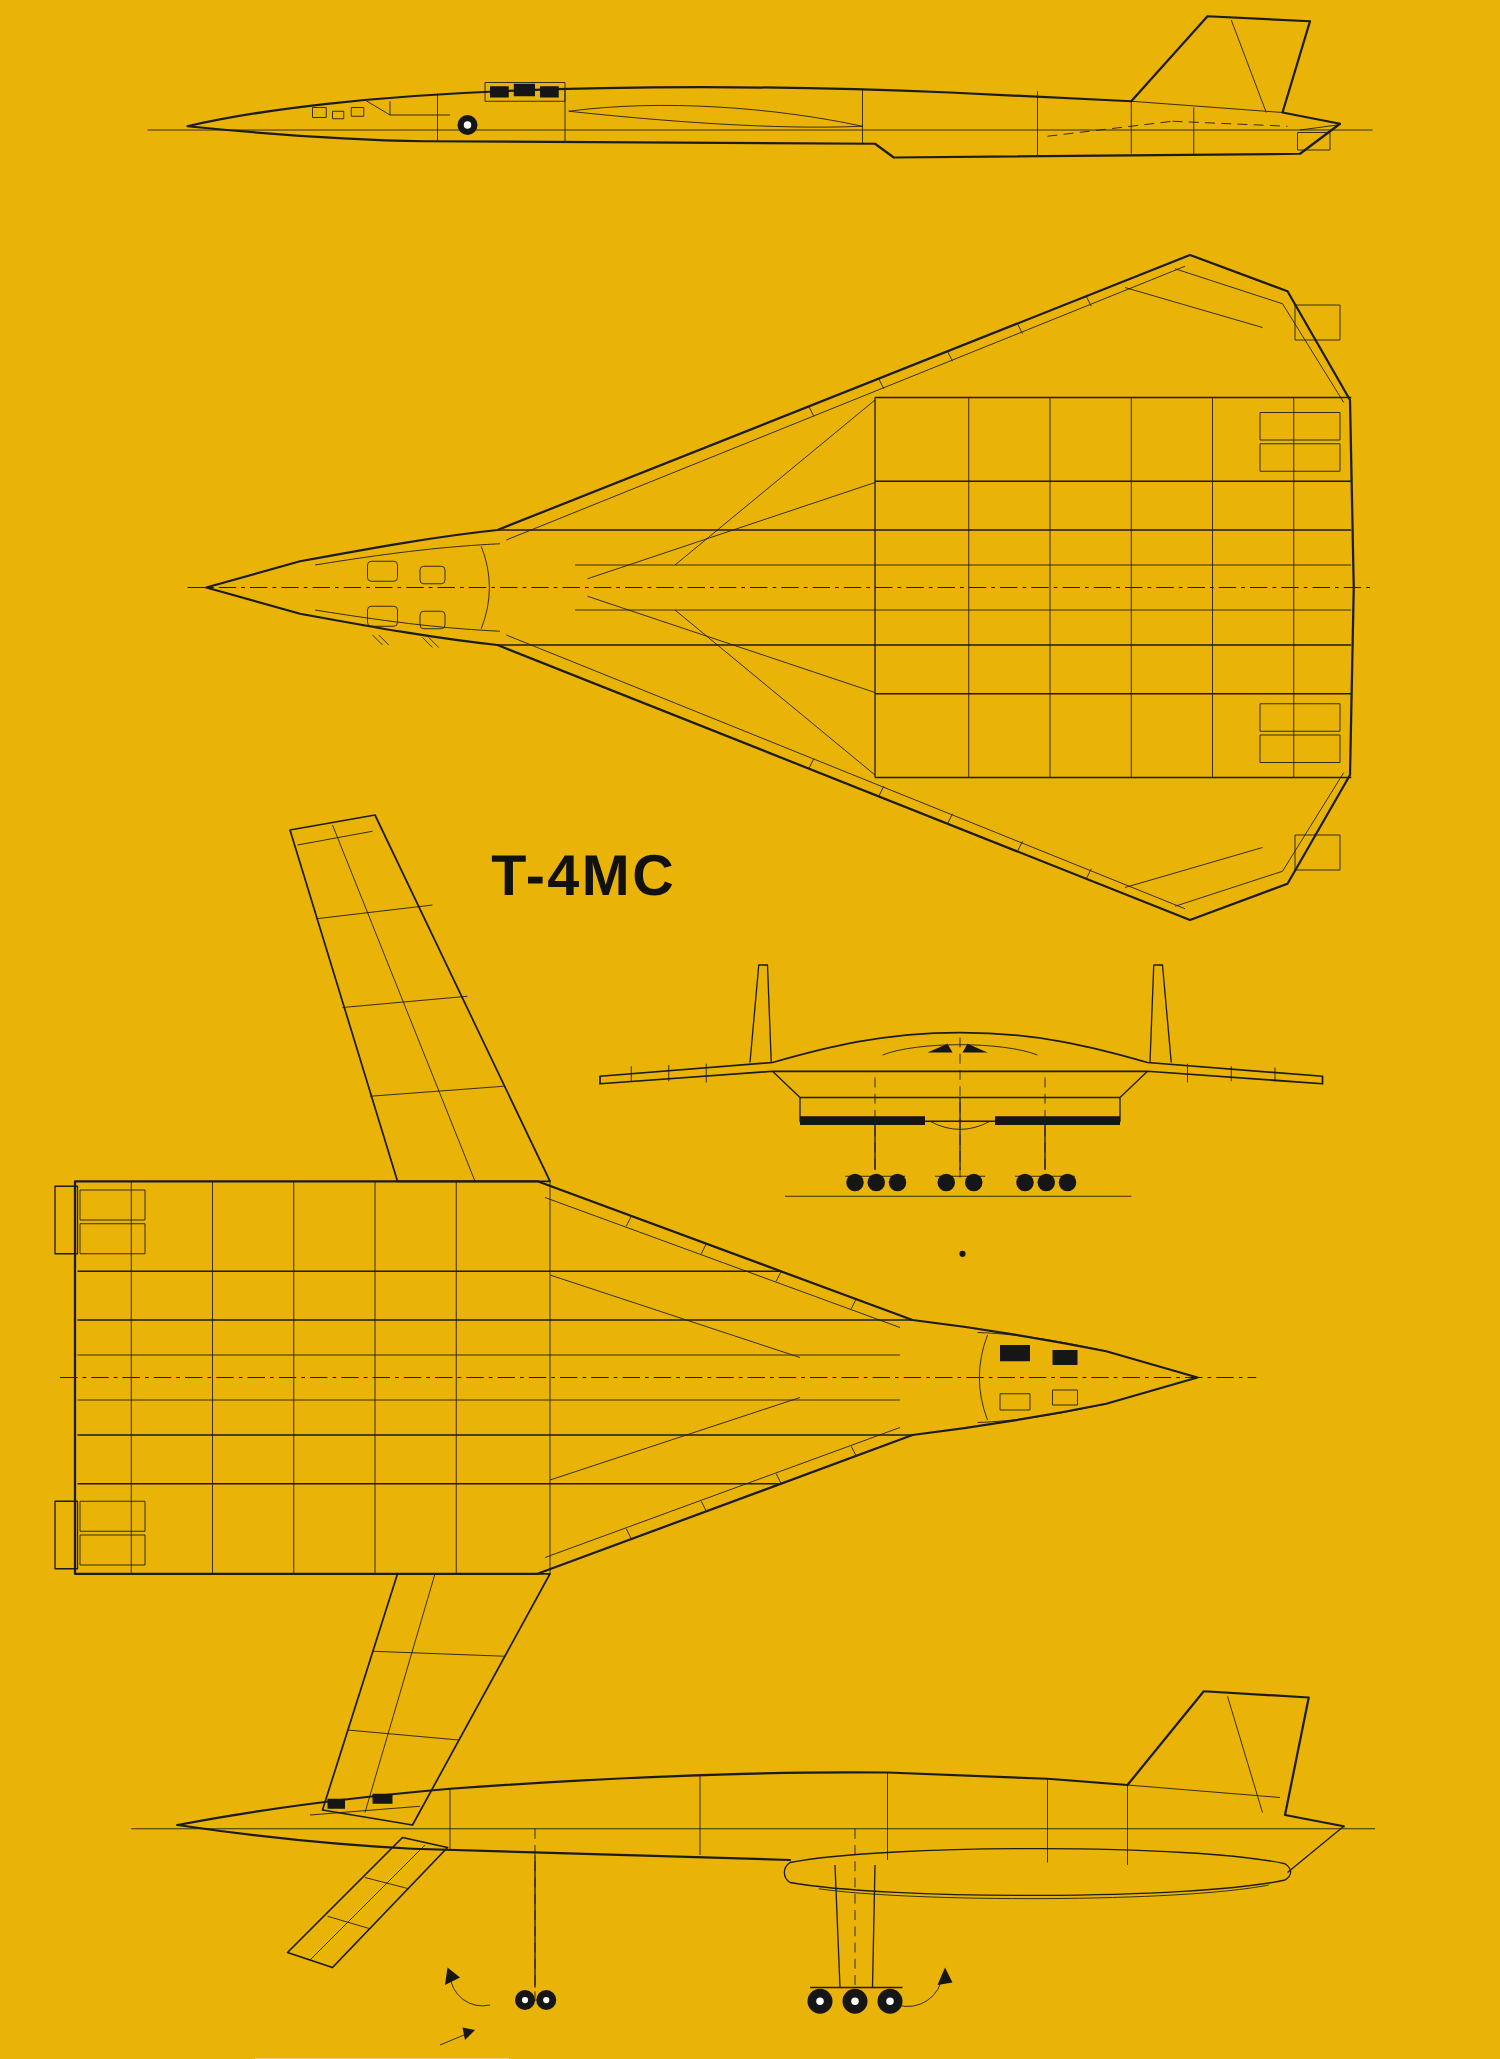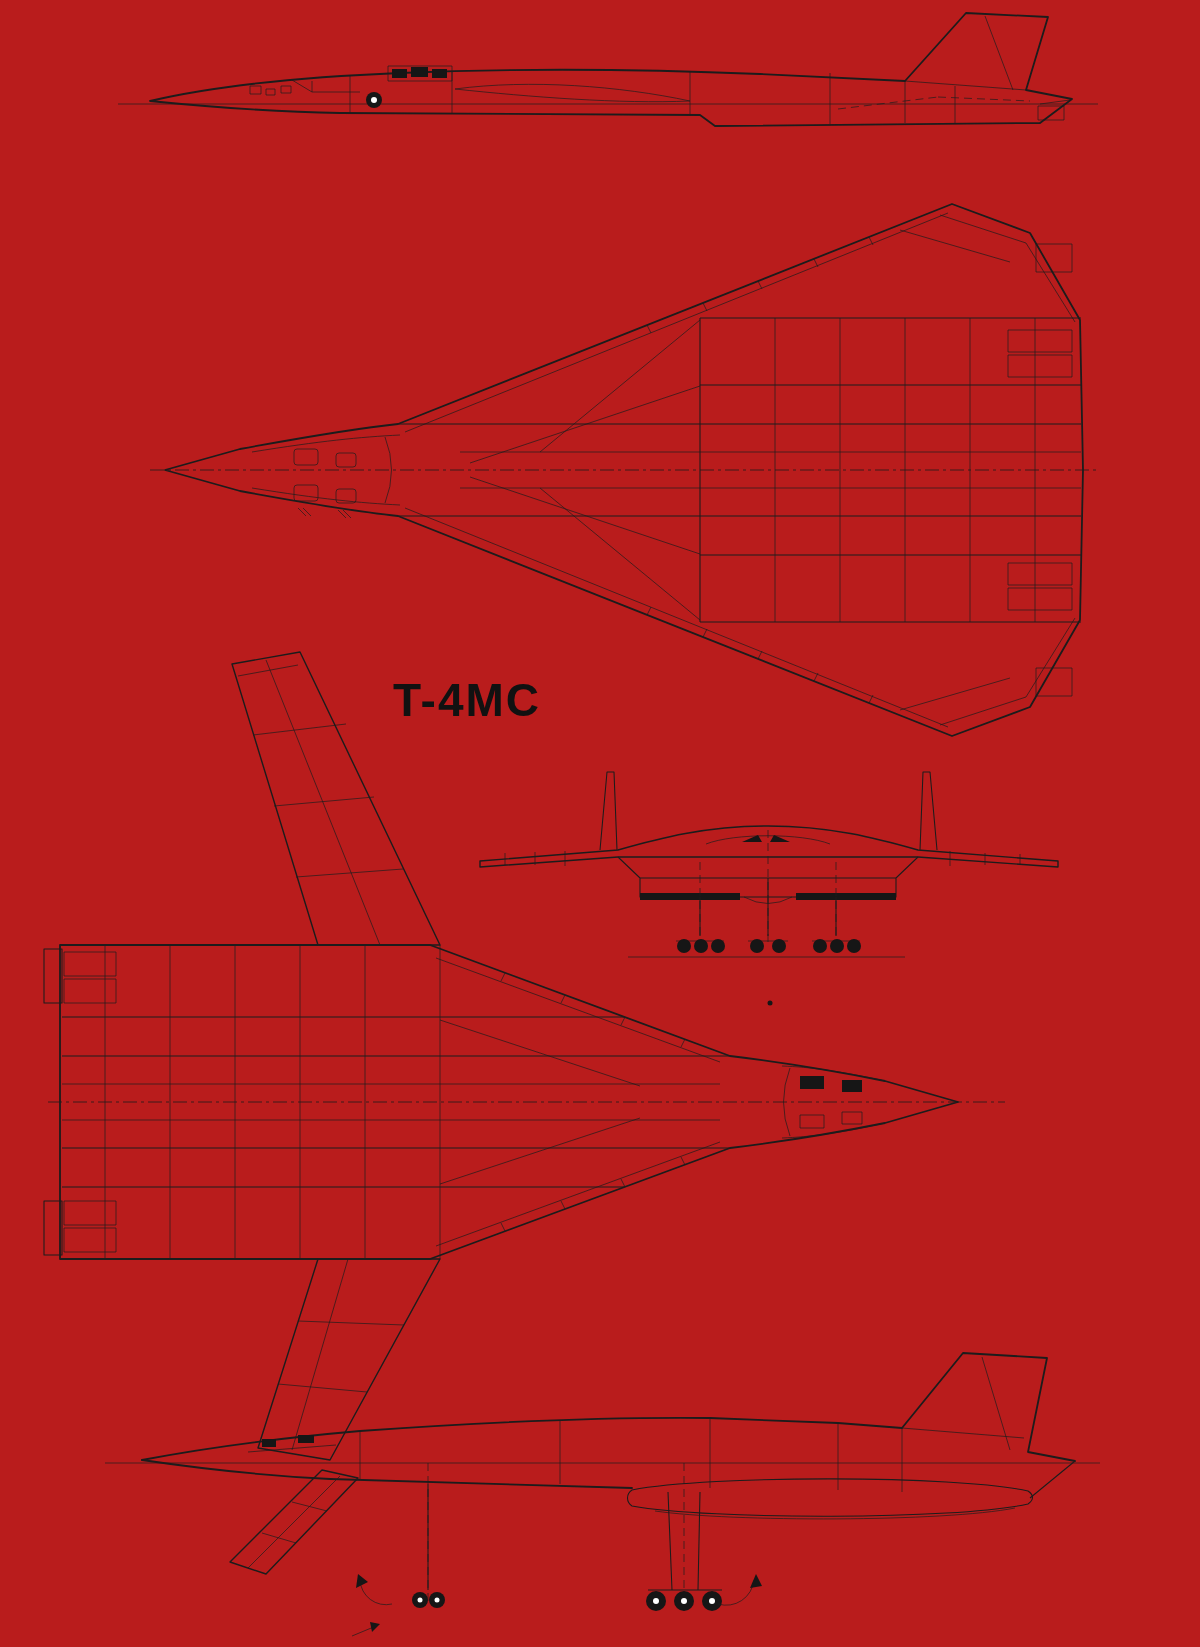--- a/index.html
+++ b/index.html
@@ -1,16 +1,16 @@
 <!DOCTYPE html>
 <html><head>
 <meta charset="utf-8">
 <style>
   html,body{margin:0;padding:0;background:#ffffff;}
-  .sheet{position:relative;width:1200px;height:1647px;background:#b91c1c;overflow:hidden;
+  .sheet{position:relative;width:1200px;height:1647px;background:#eab308;overflow:hidden;
          font-family:"Liberation Sans",sans-serif;}
   svg{display:block;}
   .ol{fill:none;stroke:#1c1c1c;stroke-width:1.8;stroke-linejoin:round;stroke-linecap:round;}
   .o2{fill:none;stroke:#1c1c1c;stroke-width:1.4;stroke-linejoin:round;stroke-linecap:round;}
   .md{fill:none;stroke:#1c1c1c;stroke-width:1.05;stroke-linejoin:round;}
   .tn{fill:none;stroke:#1c1c1c;stroke-width:0.7;stroke-linejoin:round;}
   .cl{fill:none;stroke:#1c1c1c;stroke-width:0.8;stroke-dasharray:14 4 3 4;}
   .dsh{fill:none;stroke:#1c1c1c;stroke-width:0.7;stroke-dasharray:8 5;}
   .dk{fill:#161616;stroke:none;}
   .hub{fill:#ffffff;stroke:none;}

